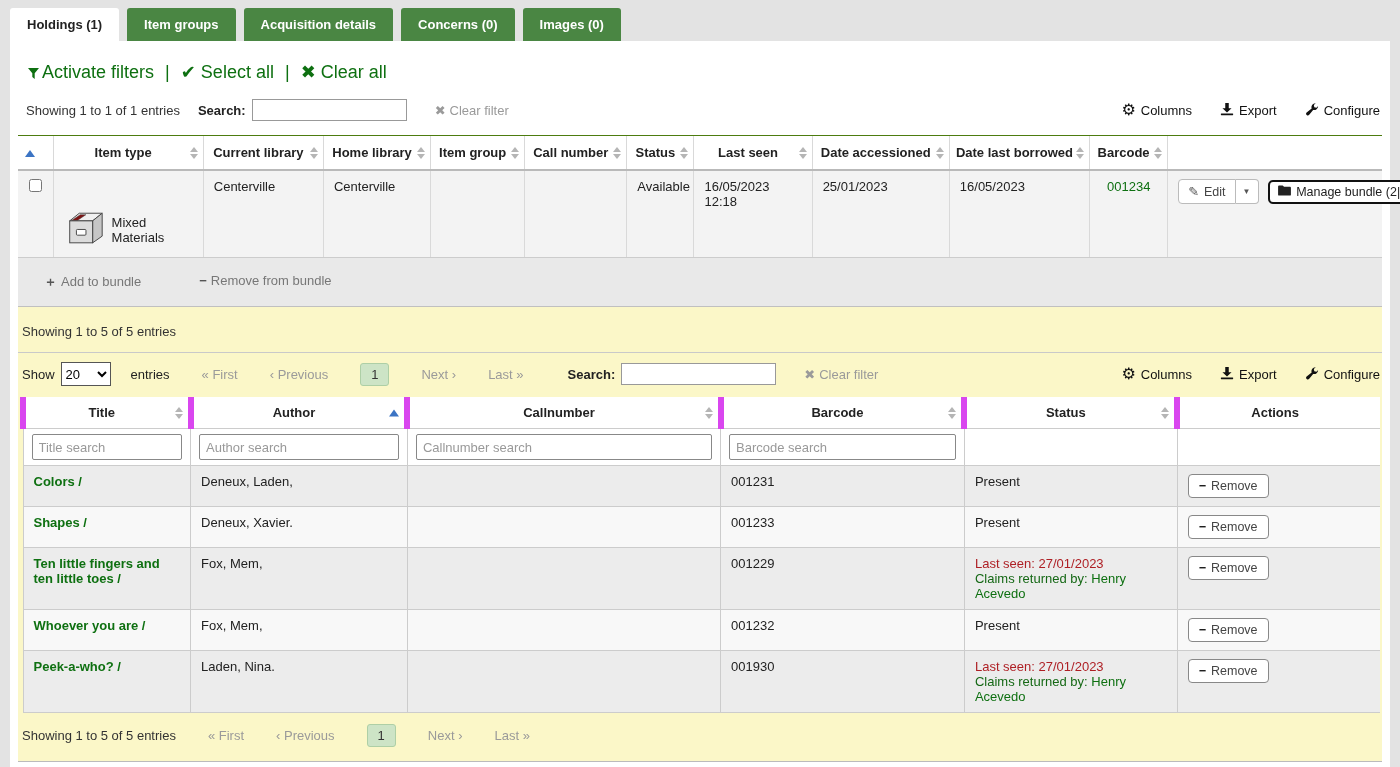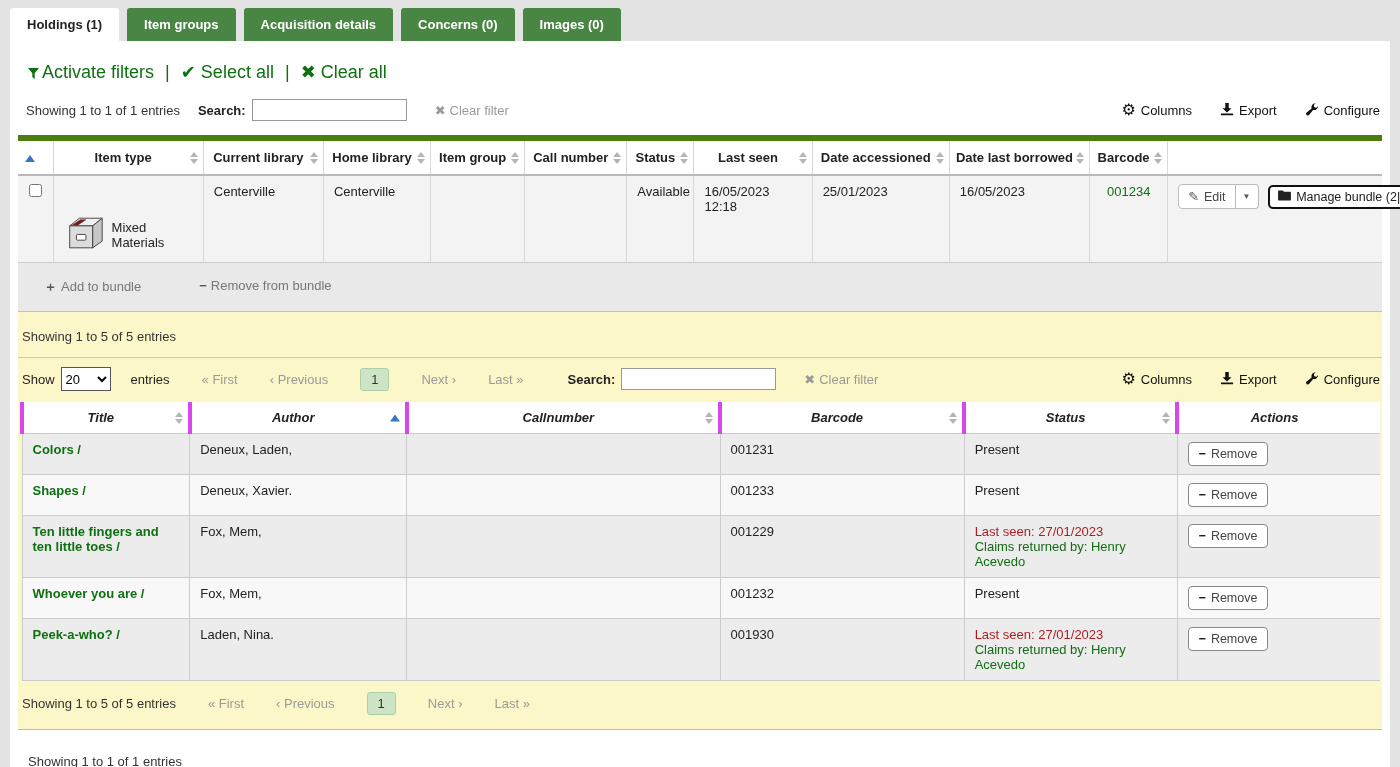--- a/index.html
+++ b/index.html
@@ -39,21 +39,21 @@
   .right-tools { margin-left: auto; display: flex; align-items: center; gap: 28px; }
   .tool { color: #111; cursor: pointer; display: inline-flex; align-items: center; gap: 5px; font-size: 13px; }
   .tool svg { width: 14px; height: 14px; fill: #111; }
   .gear-glyph { font-size: 16px; line-height: 1; }
 
   
   table { border-collapse: collapse; table-layout: fixed; width: 100%; }
   th, td { font-size: 13px; vertical-align: top; }
   th {
     background: #fff; font-weight: bold; text-align: center; position: relative;
-    padding: 9px 16px 9px 6px; border-bottom: 2px solid #b9b9b9; border-top: 6px solid #4d7c0f;
+    padding: 9px 16px 9px 6px; border-bottom: 2px solid #b9b9b9; border-top: 1px solid #4d7c0f;
     border-left: 1px solid #d9d9d9;
   }
   th:first-child { border-left: none; }
   td { padding: 8px 10px; border-left: 1px solid #d9d9d9; border-bottom: 1px solid #ccc; }
   td:first-child { border-left: none; }
   .sort { position: absolute; right: 5px; top: 50%; transform: translateY(-50%); display: inline-flex; flex-direction: column; gap: 2px; }
   .sort i { width: 0; height: 0; border-left: 4px solid transparent; border-right: 4px solid transparent; display: block; }
   .sort .up { border-bottom: 5px solid #b5b5b5; }
   .sort .down { border-top: 5px solid #b5b5b5; }
   .sort-asc-solo { display: inline-block; width: 0; height: 0; border-left: 5px solid transparent; border-right: 5px solid transparent; border-bottom: 7px solid #3c74c4; }
@@ -96,21 +96,21 @@
   .pager { display: flex; align-items: center; }
   .page-link { color: #9a9a9a; margin-left: 32px; cursor: pointer; white-space: nowrap; }
   .page-current {
     margin-left: 32px; background: #cde4c6; border: 1px solid #aecfa6; border-radius: 3px;
     padding: 3px 10px; color: #333; cursor: pointer;
   }
   .bundle-controls .search-label { margin-left: 44px; }
   .bundle-controls .clearfilter { margin-left: 28px; }
 
   .bundle-table { margin-top: 2px; }
-  .bundle-table th { border-top: none; border-left: 4px solid #d946ef; border-bottom: 1px solid #ccc; padding: 8px 16px 8px 6px; font-style: italic; }
+  .bundle-table th { border-top: none; border-left: 6px solid #d946ef; border-bottom: 1px solid #ccc; padding: 8px 16px 8px 6px; }
   .bundle-table td { border-left: 1px solid #ccc; }
   .bundle-table .filter-row td { background: #fff; padding: 5px 8px; }
   .filter-input {
     width: 100%; height: 26px; border: 1px solid #888; border-radius: 2px;
     padding: 0 6px; font-size: 13px; background: #fff; color: #222;
   }
   .filter-input::placeholder { color: #999; }
   .bundle-table tbody.data tr:nth-child(odd) td { background: #ececec; }
   .bundle-table tbody.data tr:nth-child(even) td { background: #f8f8f8; }
   .title-link { color: #0e7011; font-weight: bold; }
@@ -355,20 +355,28 @@
           <th><span>Barcode</span><span class="sort">
                 <i class="up"></i>
                 <i class="down"></i>
               </span></th>
           <th><span>Status</span><span class="sort">
                 <i class="up"></i>
                 <i class="down"></i>
               </span></th>
           <th><span>Actions</span></th>
         </tr>
+        <tr class="filter-row">
+          <td><input class="filter-input" type="text" placeholder="Title search" style=""></td>
+          <td><input class="filter-input" type="text" placeholder="Author search" style=""></td>
+          <td><input class="filter-input" type="text" placeholder="Callnumber search" style=""></td>
+          <td><input class="filter-input" type="text" placeholder="Barcode search" style=""></td>
+          <td></td>
+          <td></td>
+        </tr>
       </thead>
       <tbody class="data">
         <tr>
           <td><a class="title-link">Colors /</a></td>
           <td>Deneux, Laden,</td>
           <td></td>
           <td>001231</td>
           <td>Present</td>
           <td><span class="remove-btn">
                 <span class="minus-glyph">−</span>

